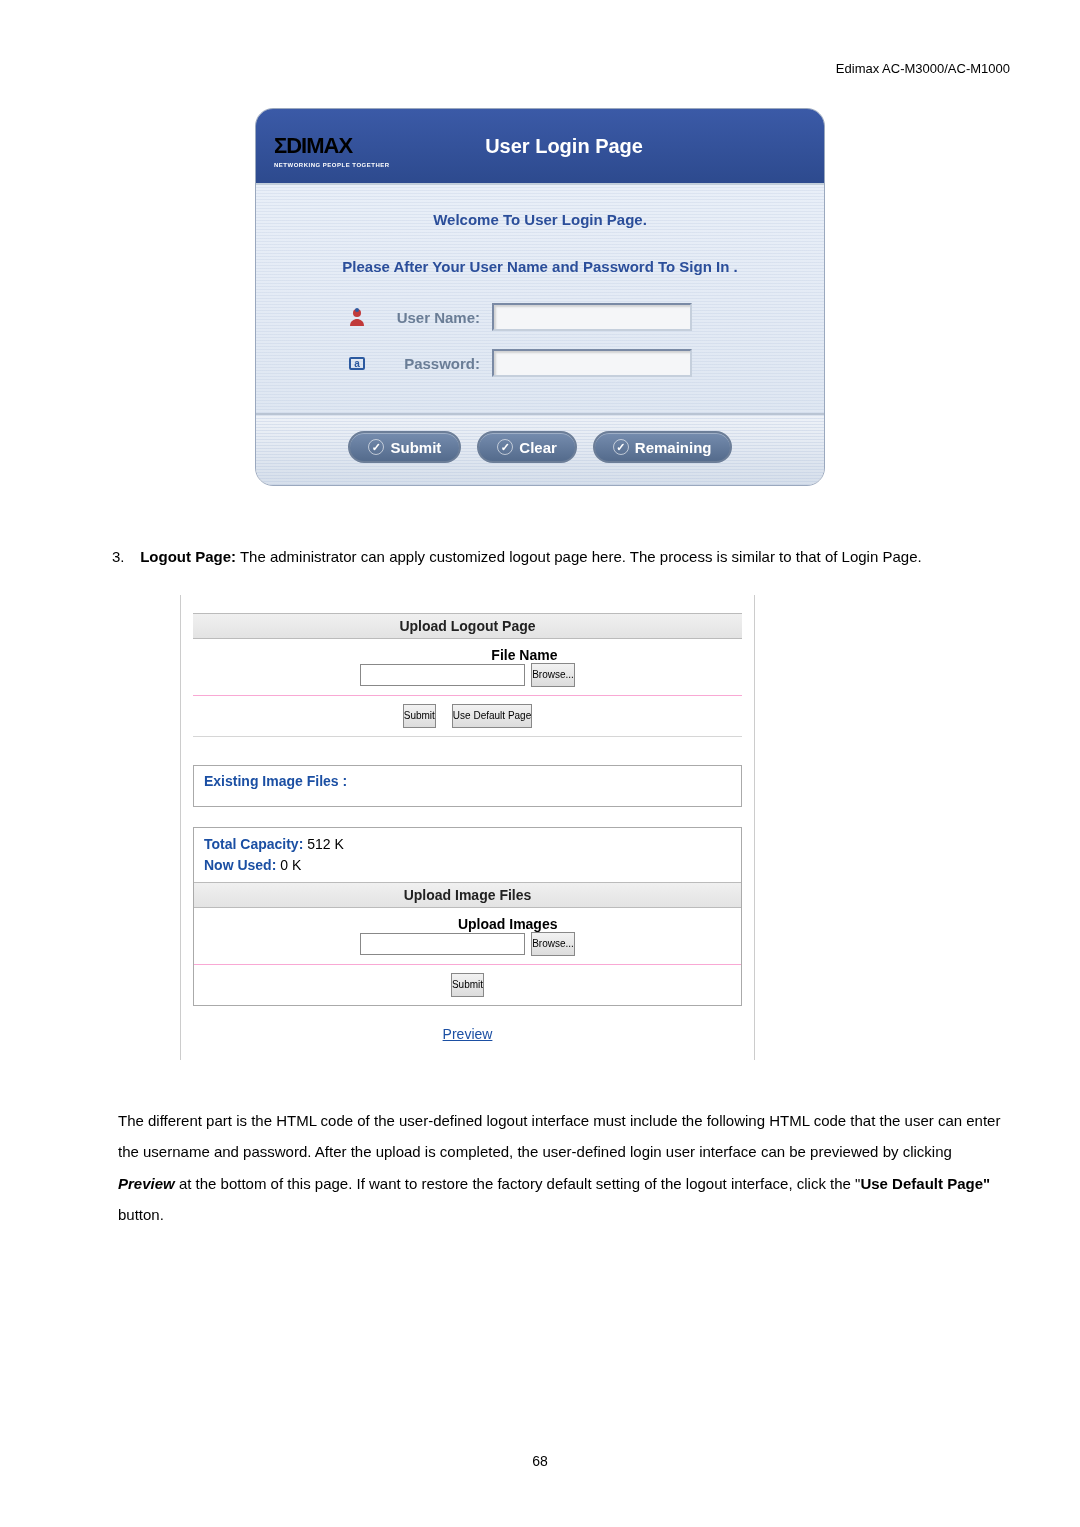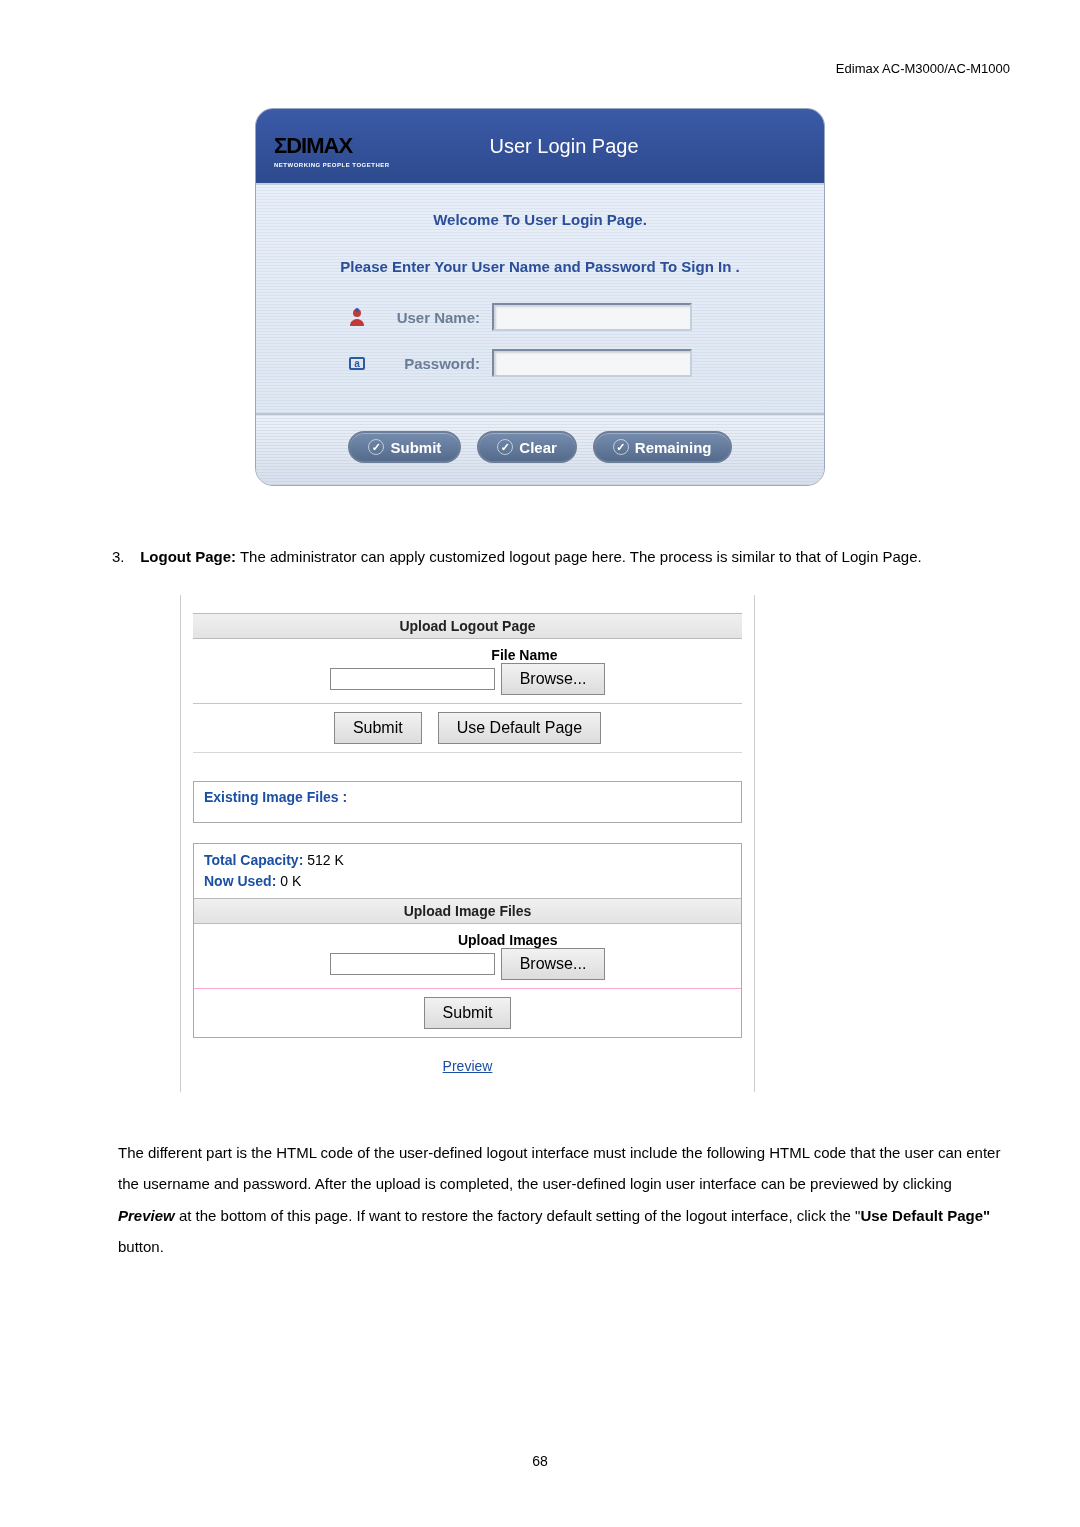--- a/index.html
+++ b/index.html
@@ -52,21 +52,21 @@
     font-size: 6px;
     color: #fff;
     letter-spacing: 0.5px;
     white-space: nowrap;
   }
   .login-header .title {
     flex: 1;
     text-align: center;
     color: #fff;
     font-size: 20px;
-    font-weight: 400;
+    font-weight: 700;
     padding-right: 40px;
   }
   .login-body {
     background:
       repeating-linear-gradient(0deg, rgba(180,195,220,0.25) 0 1px, transparent 1px 3px),
       linear-gradient(#e9eff8, #dfe7f2);
     padding: 26px 30px 18px 30px;
     border-top: 2px solid #c2ceda;
   }
   .login-body .welcome {
@@ -198,25 +198,25 @@
     align-items: center;
     gap: 6px;
   }
   .txt-input {
     width: 165px;
     height: 22px;
     border: 1px solid #888;
     background: #fff;
   }
   .btn {
-    height: 32px;
+    height: 24px;
     background: linear-gradient(#f2f2f2, #dcdcdc);
     border: 1px solid #888;
-    font-size: 16px;
-    padding: 0 18px;
+    font-size: 10px;
+    padding: 0 0;
     cursor: pointer;
   }
   .center-row {
     text-align: center;
     padding: 8px 0;
     border-bottom: 1px solid #d6d6d6;
     display: flex;
     justify-content: center;
     gap: 16px;
   }
@@ -281,21 +281,21 @@
 <div class="login-block">
   <div class="login-header">
     <div class="logo">
       <span>ΣDIMAX</span>
       <span class="tagline">NETWORKING PEOPLE TOGETHER</span>
     </div>
     <div class="title">User Login Page</div>
   </div>
   <div class="login-body">
     <div class="welcome">Welcome To User Login Page.</div>
-    <div class="instruct">Please Enter Your User Name and Password To Sign In .</div>
+    <div class="instruct">Please After Your User Name and Password To Sign In .</div>
     <div class="login-row">
       <span class="icon">
         <svg width="20" height="20" viewBox="0 0 20 20">
             <circle cx="10" cy="6" r="4" fill="#c13a3a"></circle>
             <path d="M3 19c0-5 4-7 7-7s7 2 7 7z" fill="#c13a3a"></path>
             <circle cx="10" cy="3" r="2" fill="#2c5aa0"></circle>
           </svg>
       </span>
       <span class="lbl">User Name:</span>
       <div class="field"></div>

